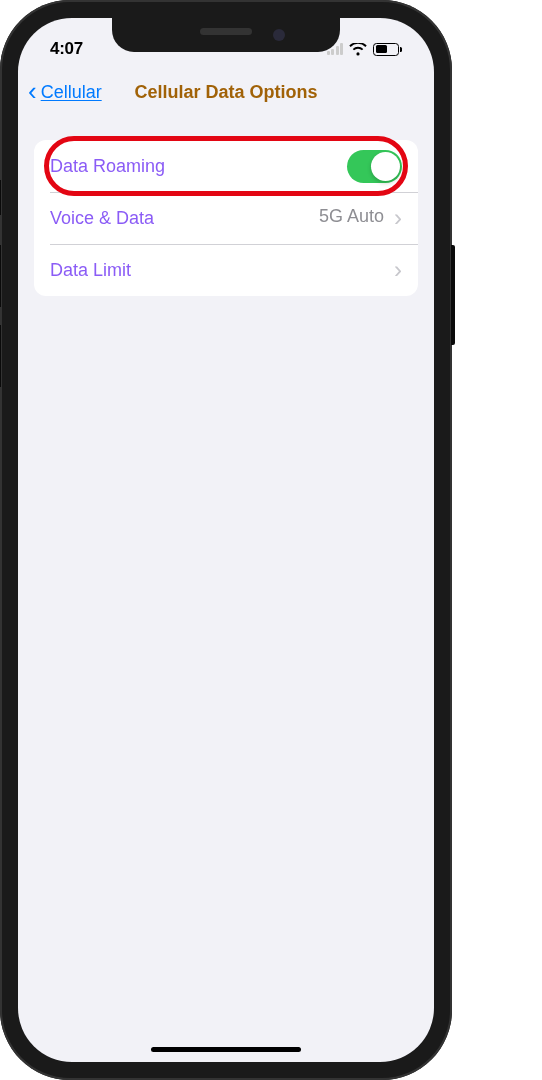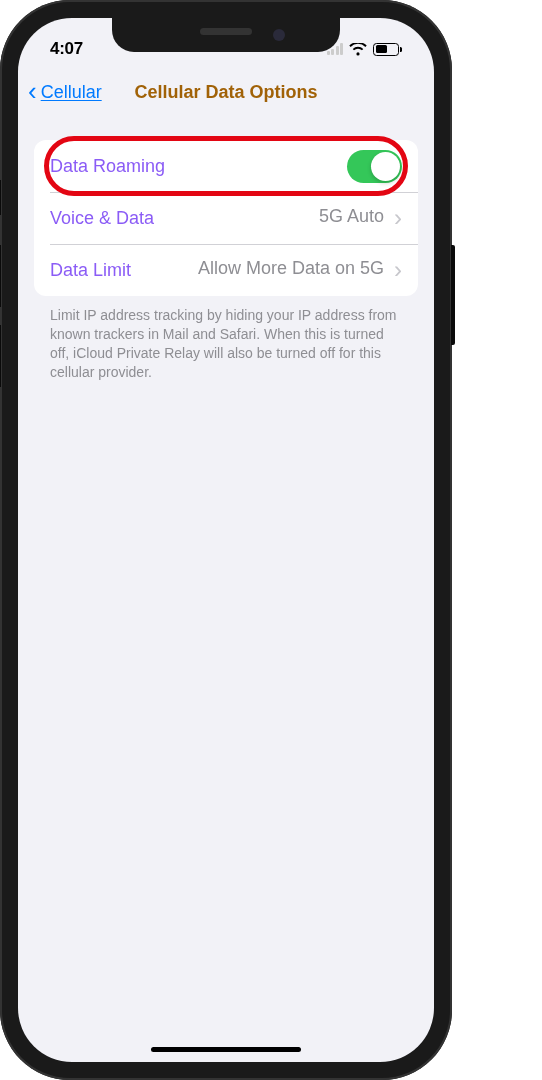--- a/index.html
+++ b/index.html
@@ -355,26 +355,24 @@
           <div class="row">
             <span class="row-label">Voice &amp; Data</span>
             <div class="row-right">
               <span class="row-value">5G Auto</span>
               <span class="disclosure">›</span>
             </div>
           </div>
           <div class="row">
             <span class="row-label">Data Limit</span>
             <div class="row-right">
-              <span class="row-value">Allow More Data on 5G</span>
               <span class="disclosure">›</span>
             </div>
           </div>
         </div>
       </div>
 
-      <div class="footer-text">Limit IP address tracking by hiding your IP address from known trackers in Mail and Safari. When this is turned off, iCloud Private Relay will also be turned off for this cellular provider.</div>
 
     </div>
 
     <div class="home-indicator"></div>
   </div>
 </div>
 
 </body></html>

